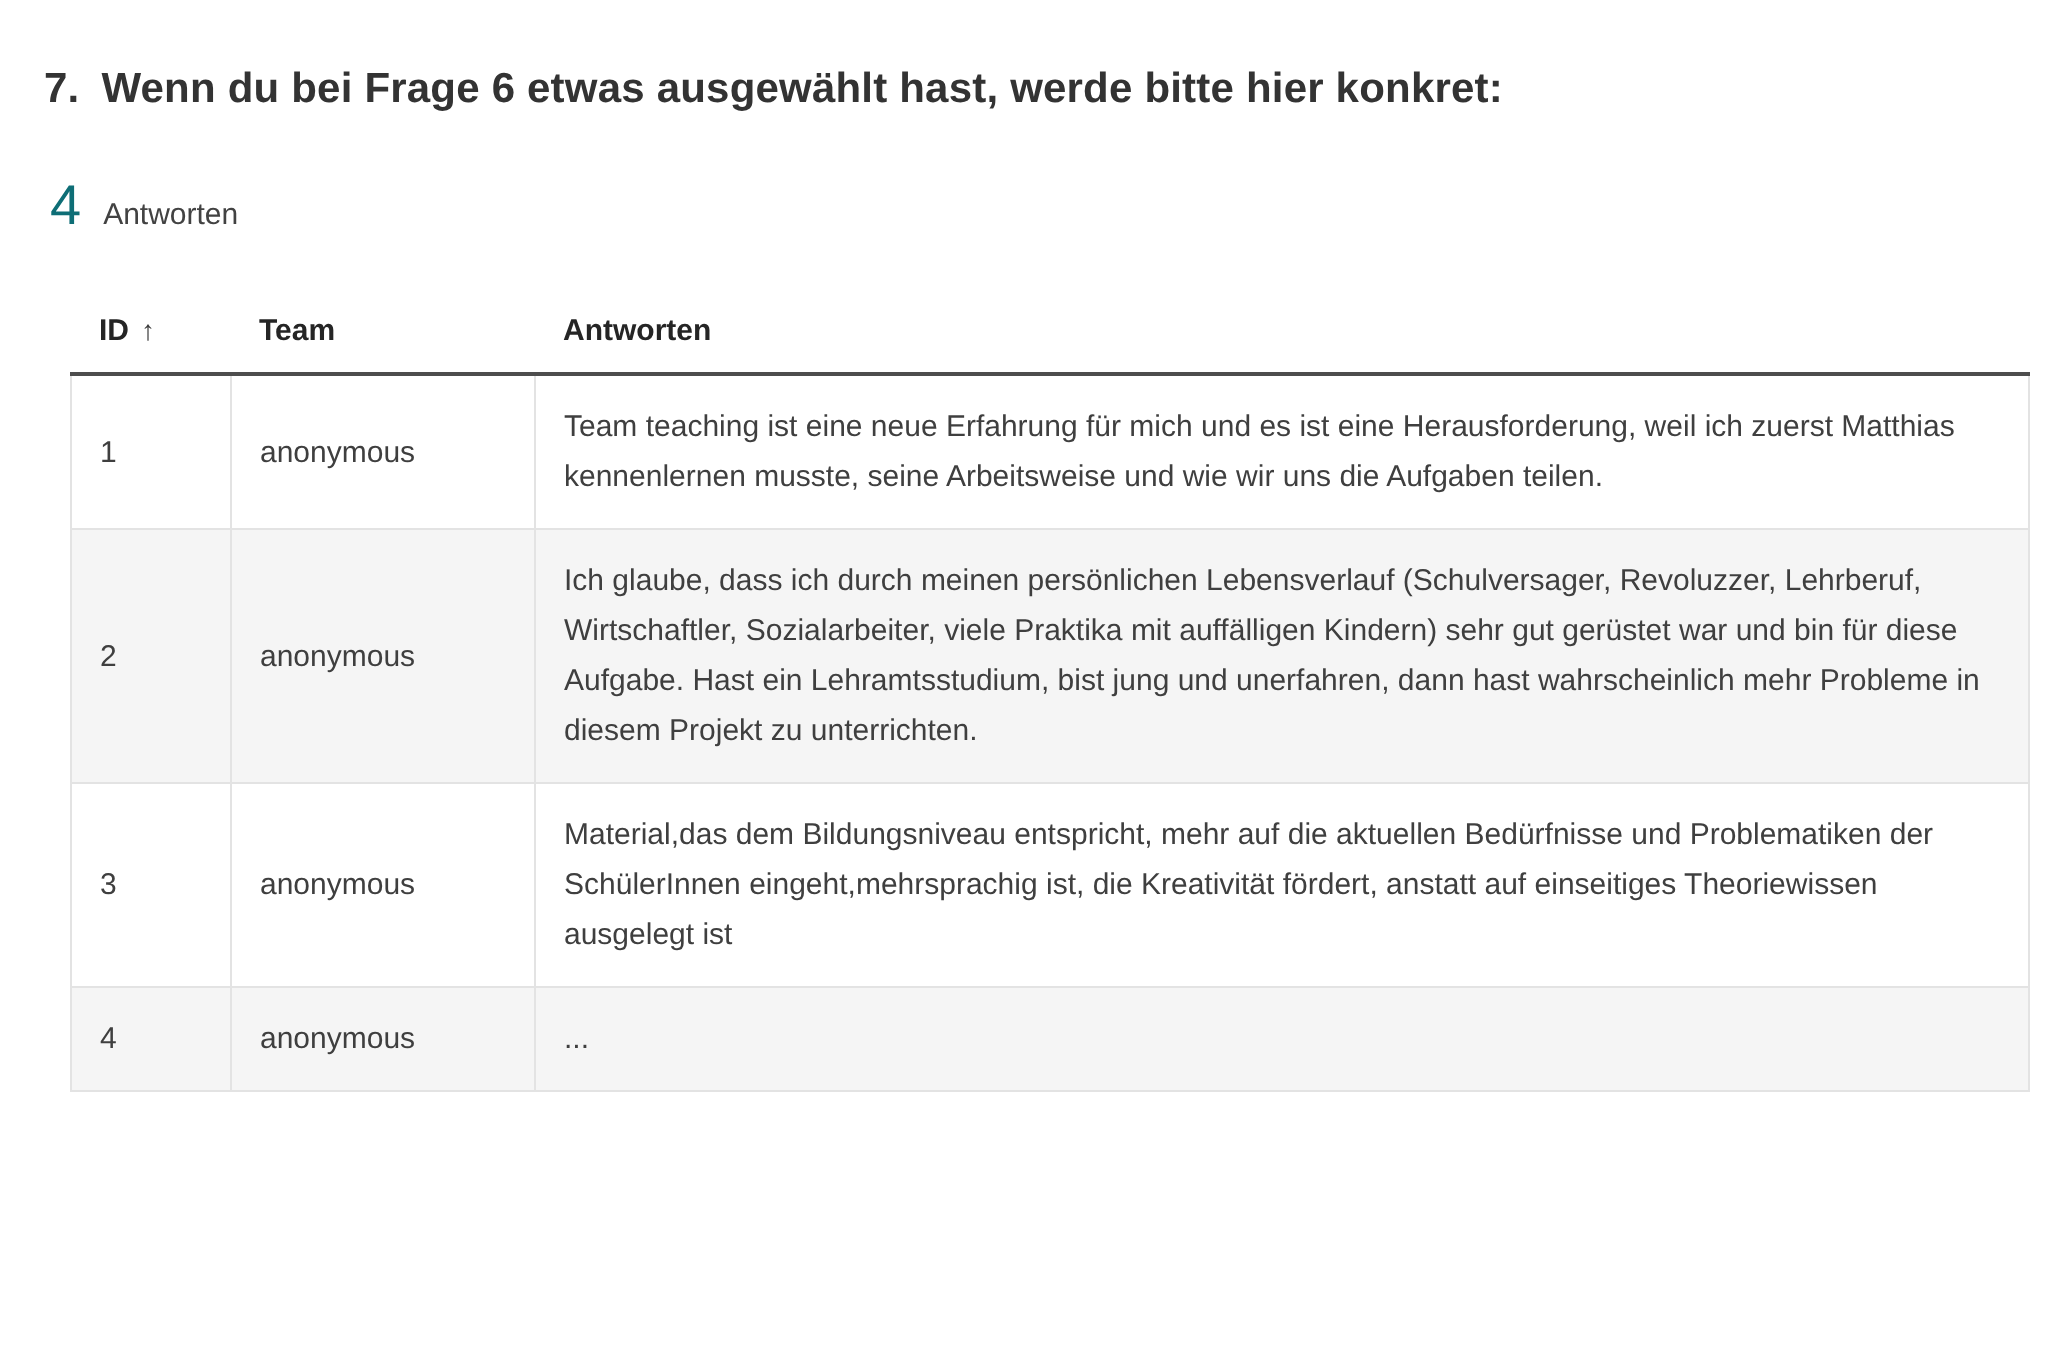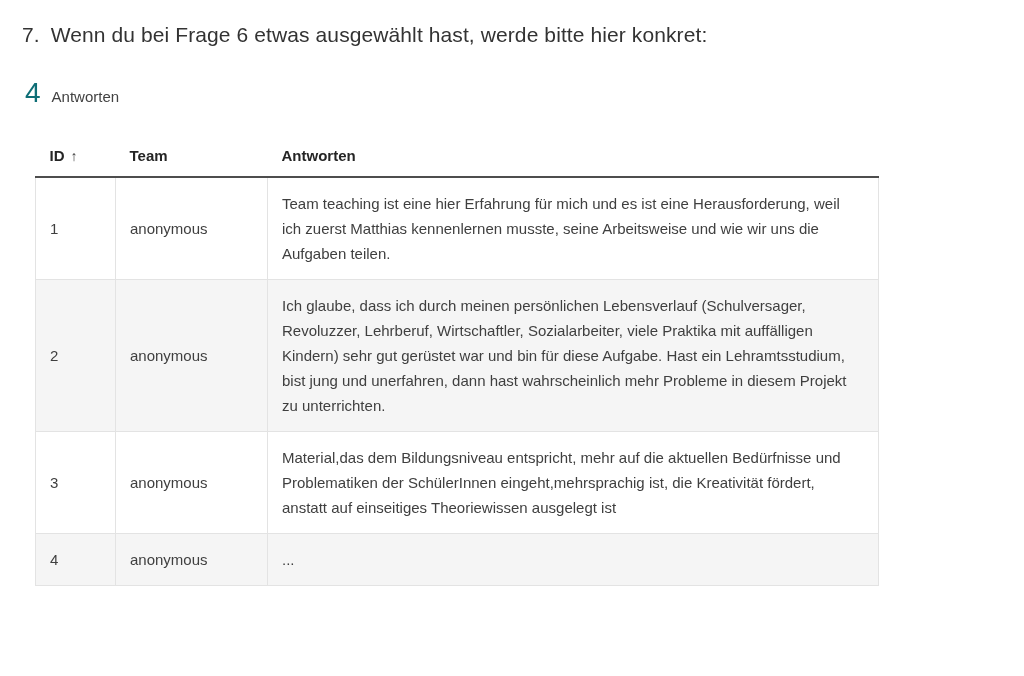--- a/index.html
+++ b/index.html
@@ -4,23 +4,23 @@
 <style>
   * { box-sizing: border-box; margin: 0; padding: 0; }
   html, body {
     width: 1024px; height: 676px;
     background: #ffffff;
     font-family: "Liberation Sans", sans-serif;
     color: #333333;
     overflow: hidden;
   }
   .question-title {
-    margin: 23px 0 0 22px;
+    margin: 33px 0 0 22px;
     font-size: 21px;
-    font-weight: 400;
+    font-weight: 700;
     color: #333333;
     letter-spacing: 0.1px;
   }
   .question-number { margin-right: 11px; }
   .responses-summary {
     margin: 30px 0 0 25px;
     display: flex;
     align-items: baseline;
     gap: 11px;
   }
@@ -30,21 +30,21 @@
     color: #0e6e76;
   }
   .responses-label {
     font-size: 15px;
     color: #424242;
   }
   table.responses-table {
     border-collapse: collapse;
     table-layout: fixed;
     margin: 28px 0 4px 35px;
-    width: 844px;
+    width: 980px;
   }
   .responses-table col.col-id   { width: 80px; }
   .responses-table col.col-name { width: 152px; }
   .responses-table thead th {
     text-align: left;
     font-size: 15px;
     font-weight: 700;
     color: #252525;
     padding: 10px 14px 12px 14px;
     border: none;
@@ -100,21 +100,21 @@
         </th>
         <th>
           <span>Antworten</span>
         </th>
       </tr>
     </thead>
     <tbody id="rows-body">
         <tr>
           <td class="cell-id">1</td>
           <td class="cell-name">anonymous</td>
-          <td class="cell-answer">Team teaching ist eine hier Erfahrung für mich und es ist eine Herausforderung, weil ich zuerst Matthias kennenlernen musste, seine Arbeitsweise und wie wir uns die Aufgaben teilen.</td>
+          <td class="cell-answer">Team teaching ist eine neue Erfahrung für mich und es ist eine Herausforderung, weil ich zuerst Matthias kennenlernen musste, seine Arbeitsweise und wie wir uns die Aufgaben teilen.</td>
         </tr>
         <tr>
           <td class="cell-id">2</td>
           <td class="cell-name">anonymous</td>
           <td class="cell-answer">Ich glaube, dass ich durch meinen persönlichen Lebensverlauf (Schulversager, Revoluzzer, Lehrberuf, Wirtschaftler, Sozialarbeiter, viele Praktika mit auffälligen Kindern) sehr gut gerüstet war und bin für diese Aufgabe. Hast ein Lehramtsstudium, bist jung und unerfahren, dann hast wahrscheinlich mehr Probleme in diesem Projekt zu unterrichten.</td>
         </tr>
         <tr>
           <td class="cell-id">3</td>
           <td class="cell-name">anonymous</td>
           <td class="cell-answer">Material,das dem Bildungsniveau entspricht, mehr auf die aktuellen Bedürfnisse und Problematiken der SchülerInnen eingeht,mehrsprachig ist, die Kreativität fördert, anstatt auf einseitiges Theoriewissen ausgelegt ist</td>

